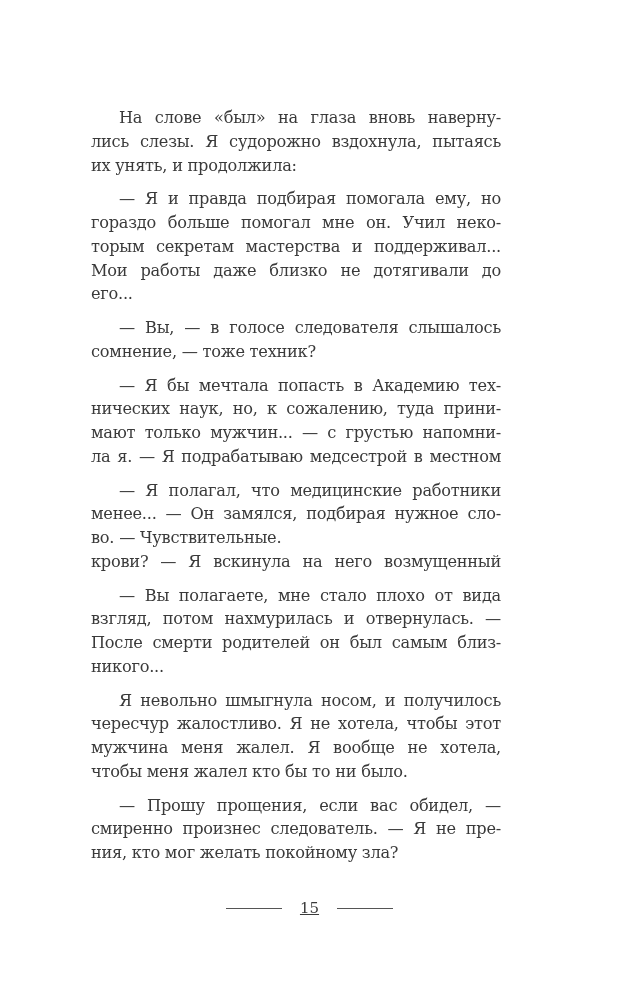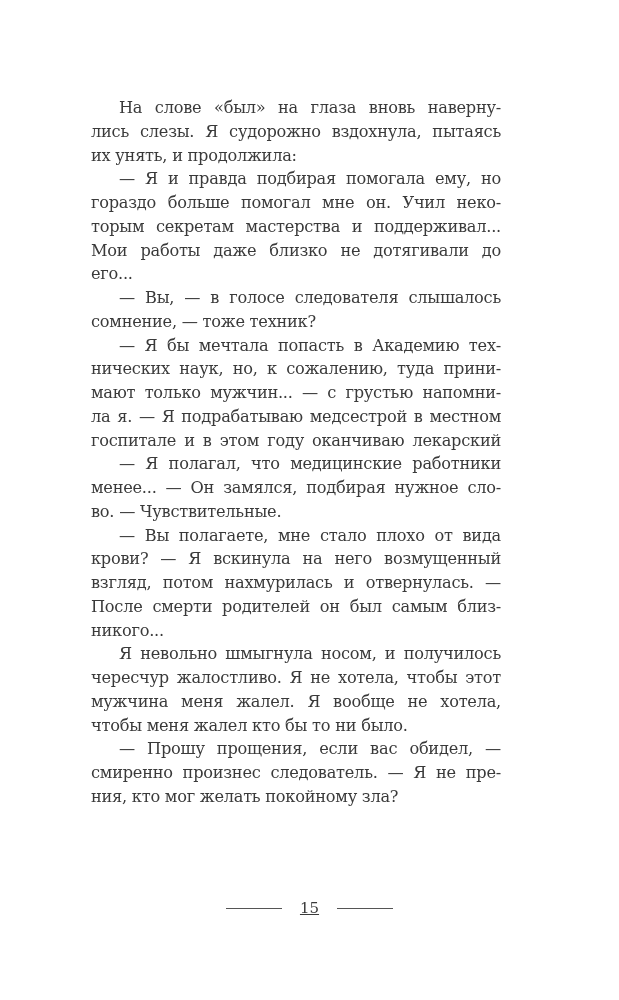--- a/index.html
+++ b/index.html
@@ -26,20 +26,21 @@
       height: 23.75px;
       line-height: 23.75px;
       font-size: 16.2px;
       white-space: nowrap;
       text-align: justify;
       text-align-last: justify;
       letter-spacing: -0.25px;
     }
     .line.indent {
       padding-left: 28px;
+      margin-top: 10px;
     }
     .line.last {
       text-align-last: left;
     }
     .footer {
       position: absolute;
       top: 896px;
       left: 0;
       width: 619px;
       height: 24px;
@@ -71,26 +72,25 @@
   <span class="line">гораздо больше помогал мне он. Учил неко-</span>
   <span class="line">торым секретам мастерства и поддерживал...</span>
   <span class="line">Мои работы даже близко не дотягивали до</span>
   <span class="line last">его...</span>
   <span class="line indent">— Вы, — в голосе следователя слышалось</span>
   <span class="line last">сомнение, — тоже техник?</span>
   <span class="line indent">— Я бы мечтала попасть в Академию тех-</span>
   <span class="line">нических наук, но, к сожалению, туда прини-</span>
   <span class="line">мают только мужчин... — с грустью напомни-</span>
   <span class="line">ла я. — Я подрабатываю медсестрой в местном</span>
-  <span class="line">госпитале и в этом году оканчиваю лекарский</span>
   <span class="line indent">— Я полагал, что медицинские работники</span>
   <span class="line">менее... — Он замялся, подбирая нужное сло-</span>
   <span class="line last">во. — Чувствительные.</span>
+  <span class="line">крови? — Я вскинула на него возмущенный</span>
   <span class="line indent">— Вы полагаете, мне стало плохо от вида</span>
-  <span class="line">крови? — Я вскинула на него возмущенный</span>
   <span class="line">взгляд, потом нахмурилась и отвернулась. —</span>
   <span class="line">После смерти родителей он был самым близ-</span>
   <span class="line last">никого...</span>
   <span class="line indent">Я невольно шмыгнула носом, и получилось</span>
   <span class="line">чересчур жалостливо. Я не хотела, чтобы этот</span>
   <span class="line">мужчина меня жалел. Я вообще не хотела,</span>
   <span class="line last">чтобы меня жалел кто бы то ни было.</span>
   <span class="line indent">— Прошу прощения, если вас обидел, —</span>
   <span class="line">смиренно произнес следователь. — Я не пре-</span>
   <span class="line last">ния, кто мог желать покойному зла?</span>

